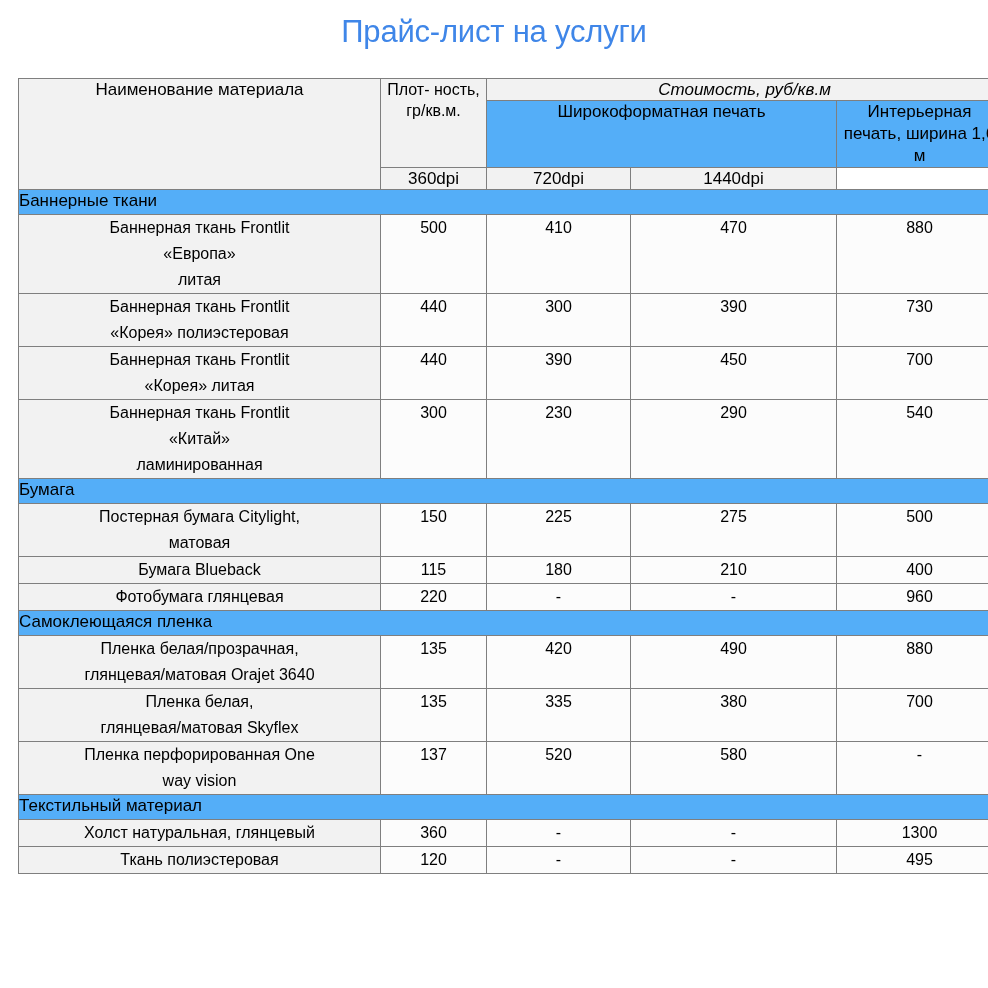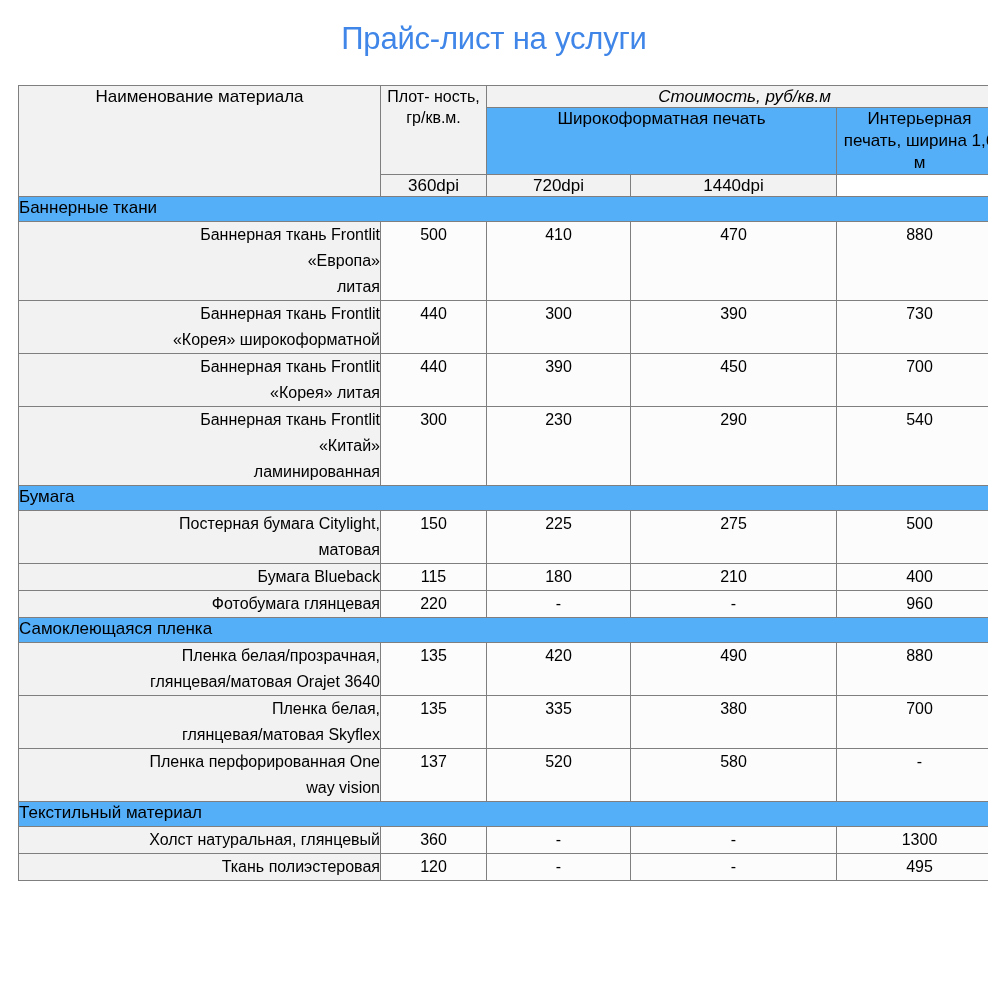--- a/index.html
+++ b/index.html
@@ -15,21 +15,21 @@
     color: #000000;
   }
 
   
   .page-title {
     color: #3f86e8;
     text-align: center;
     font-size: 31px;
     line-height: 38px;
     font-weight: 400;
-    padding-top: 20px;
+    padding-top: 13px;
     letter-spacing: -0.2px;
   }
   .page-title .tline {
     display: block;
     white-space: nowrap;
   }
 
   
   .table-wrap {
     margin-top: 27px;
@@ -100,21 +100,21 @@
     font-weight: bold;
     font-size: 17px;
     line-height: 22px;
     padding: 2px 4px;
     height: 24px;
   }
 
   
   .cell-name {
     background: #f2f2f2;
-    text-align: right;
+    text-align: center;
     font-size: 16px;
     line-height: 26px;
     padding: 1px 0 2px 6px;
     vertical-align: top;
   }
   .cell-num {
     background: #fcfcfc;
     text-align: center;
     font-size: 16px;
     line-height: 26px;
@@ -176,21 +176,21 @@
             <span>литая</span>
           </td>
           <td class="cell-num">500</td>
           <td class="cell-num">410</td>
           <td class="cell-num">470</td>
           <td class="cell-num">880</td>
         </tr>
         <tr>
           <td class="cell-name">
             <span>Баннерная ткань Frontlit</span>
-            <span>«Корея» широкоформатной</span>
+            <span>«Корея» полиэстеровая</span>
           </td>
           <td class="cell-num">440</td>
           <td class="cell-num">300</td>
           <td class="cell-num">390</td>
           <td class="cell-num">730</td>
         </tr>
         <tr>
           <td class="cell-name">
             <span>Баннерная ткань Frontlit</span>
             <span>«Корея» литая</span>

